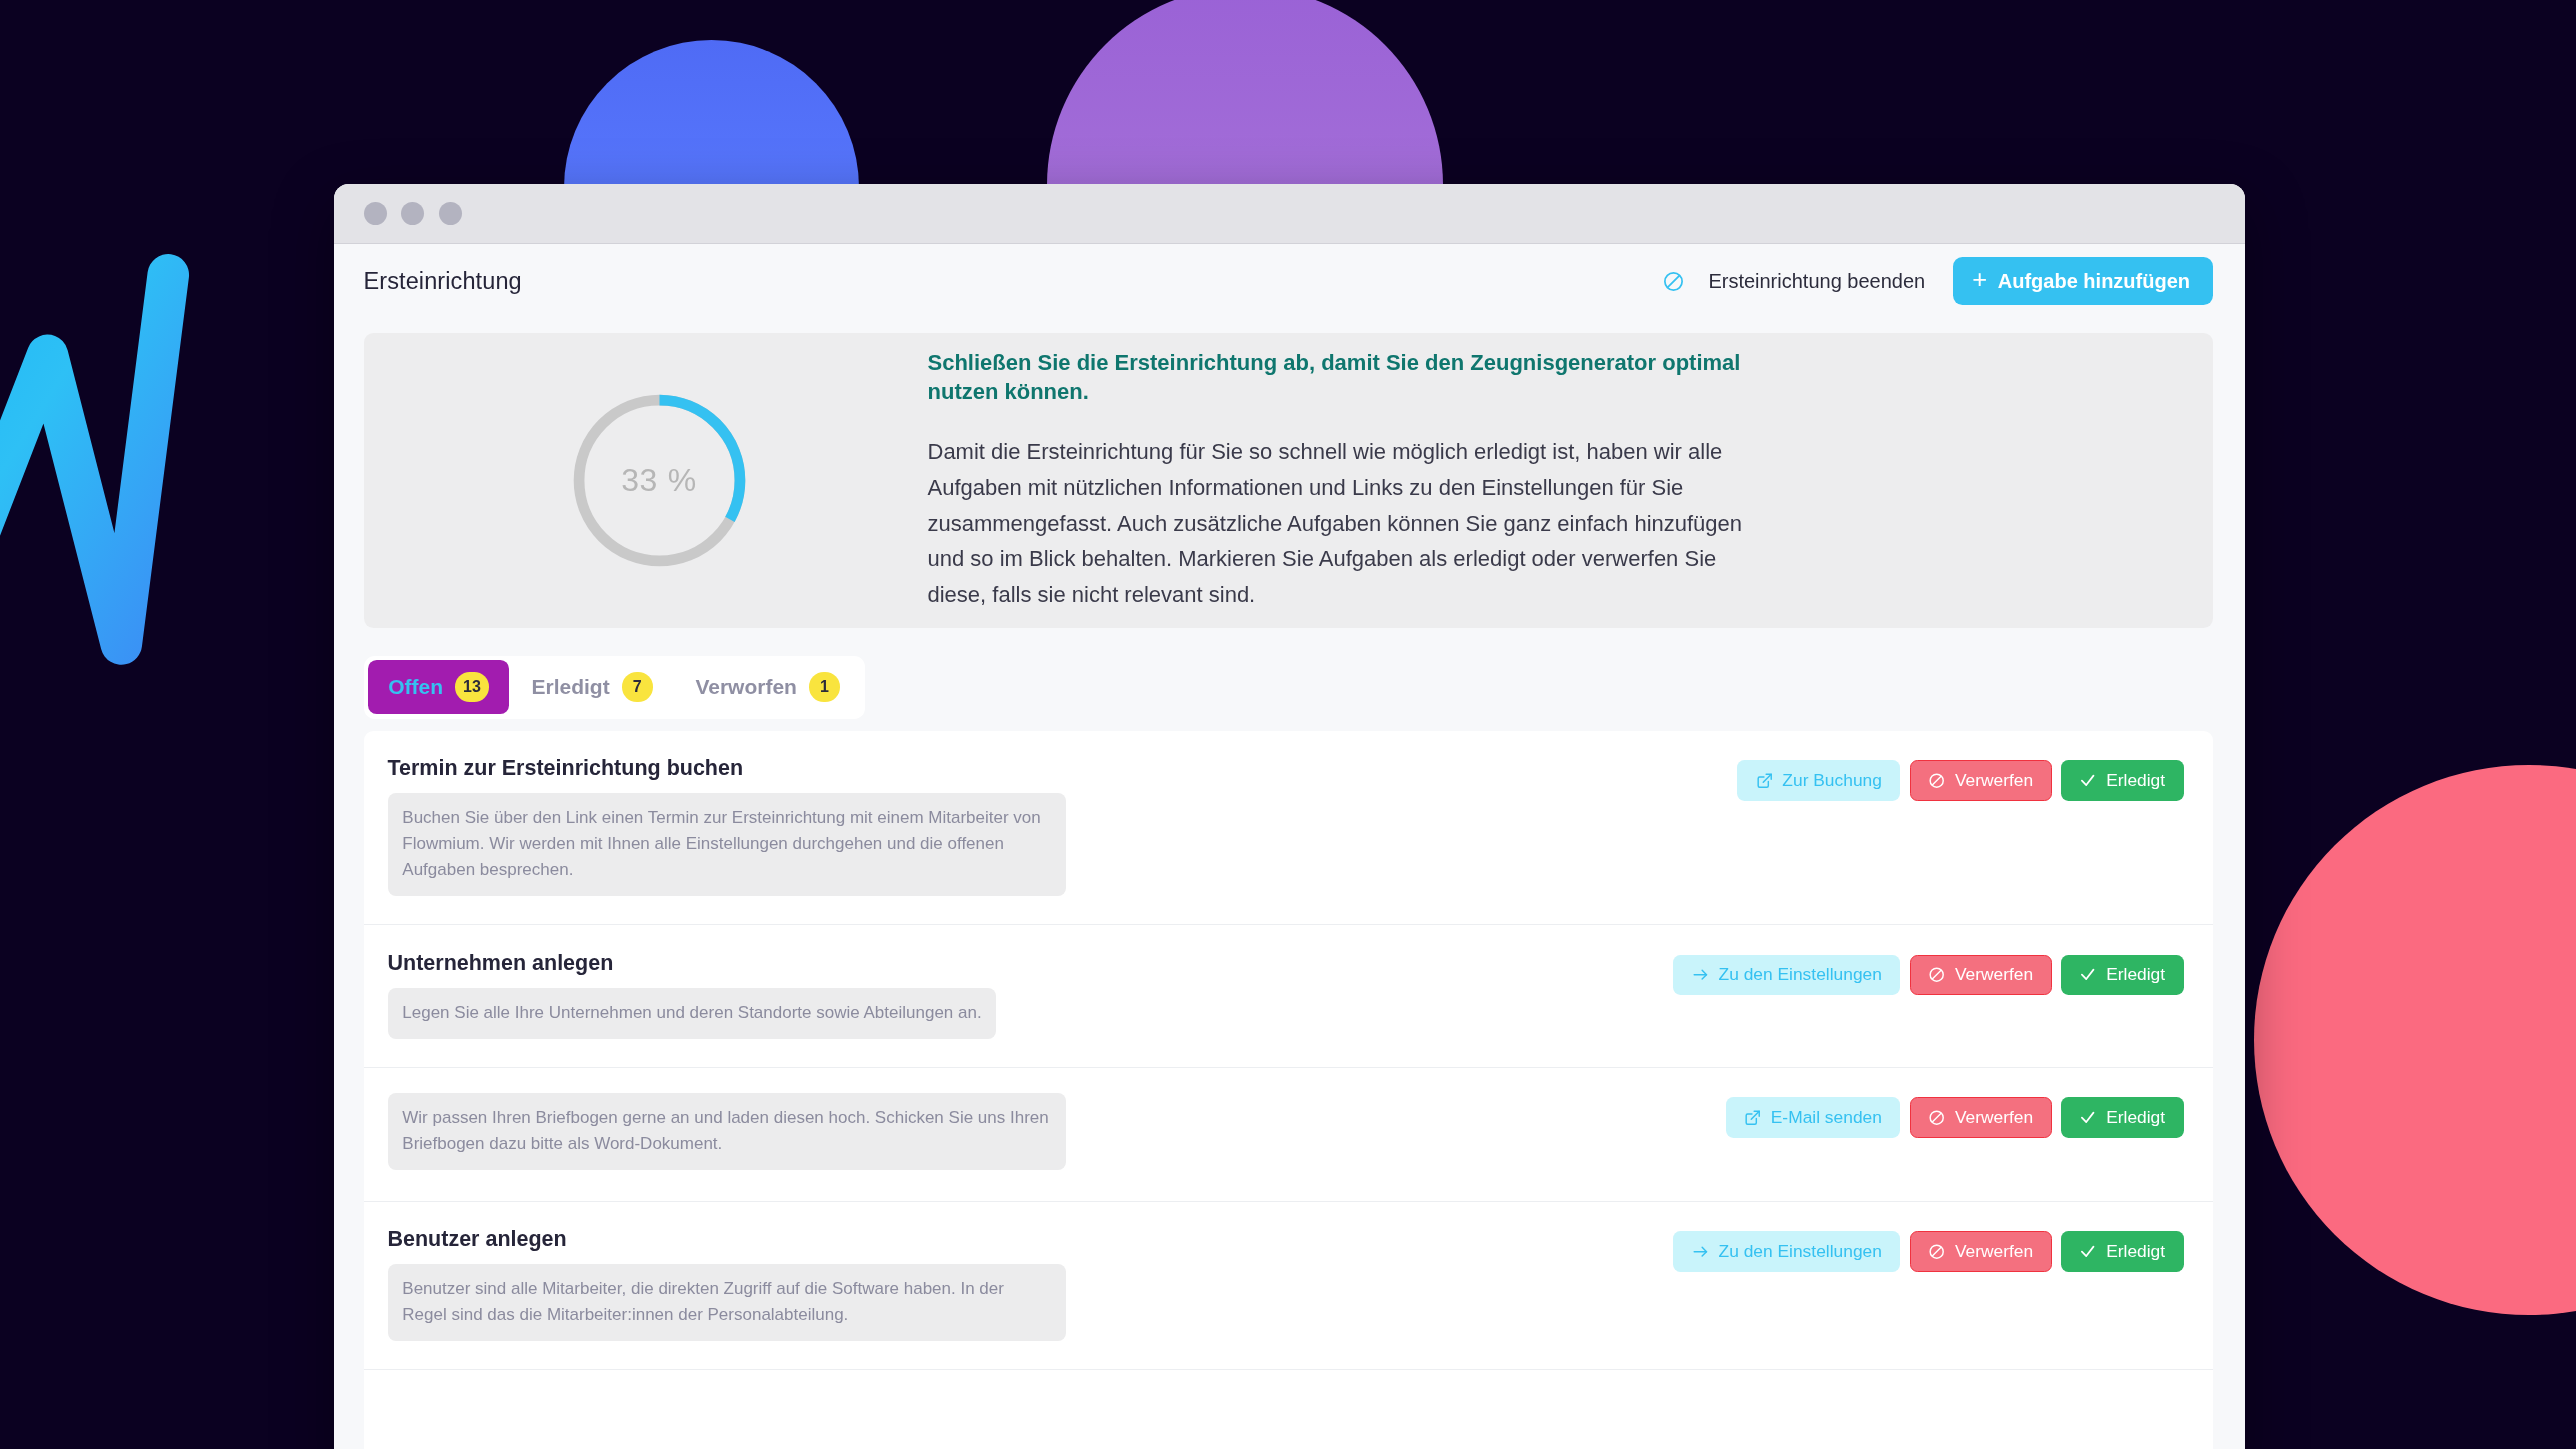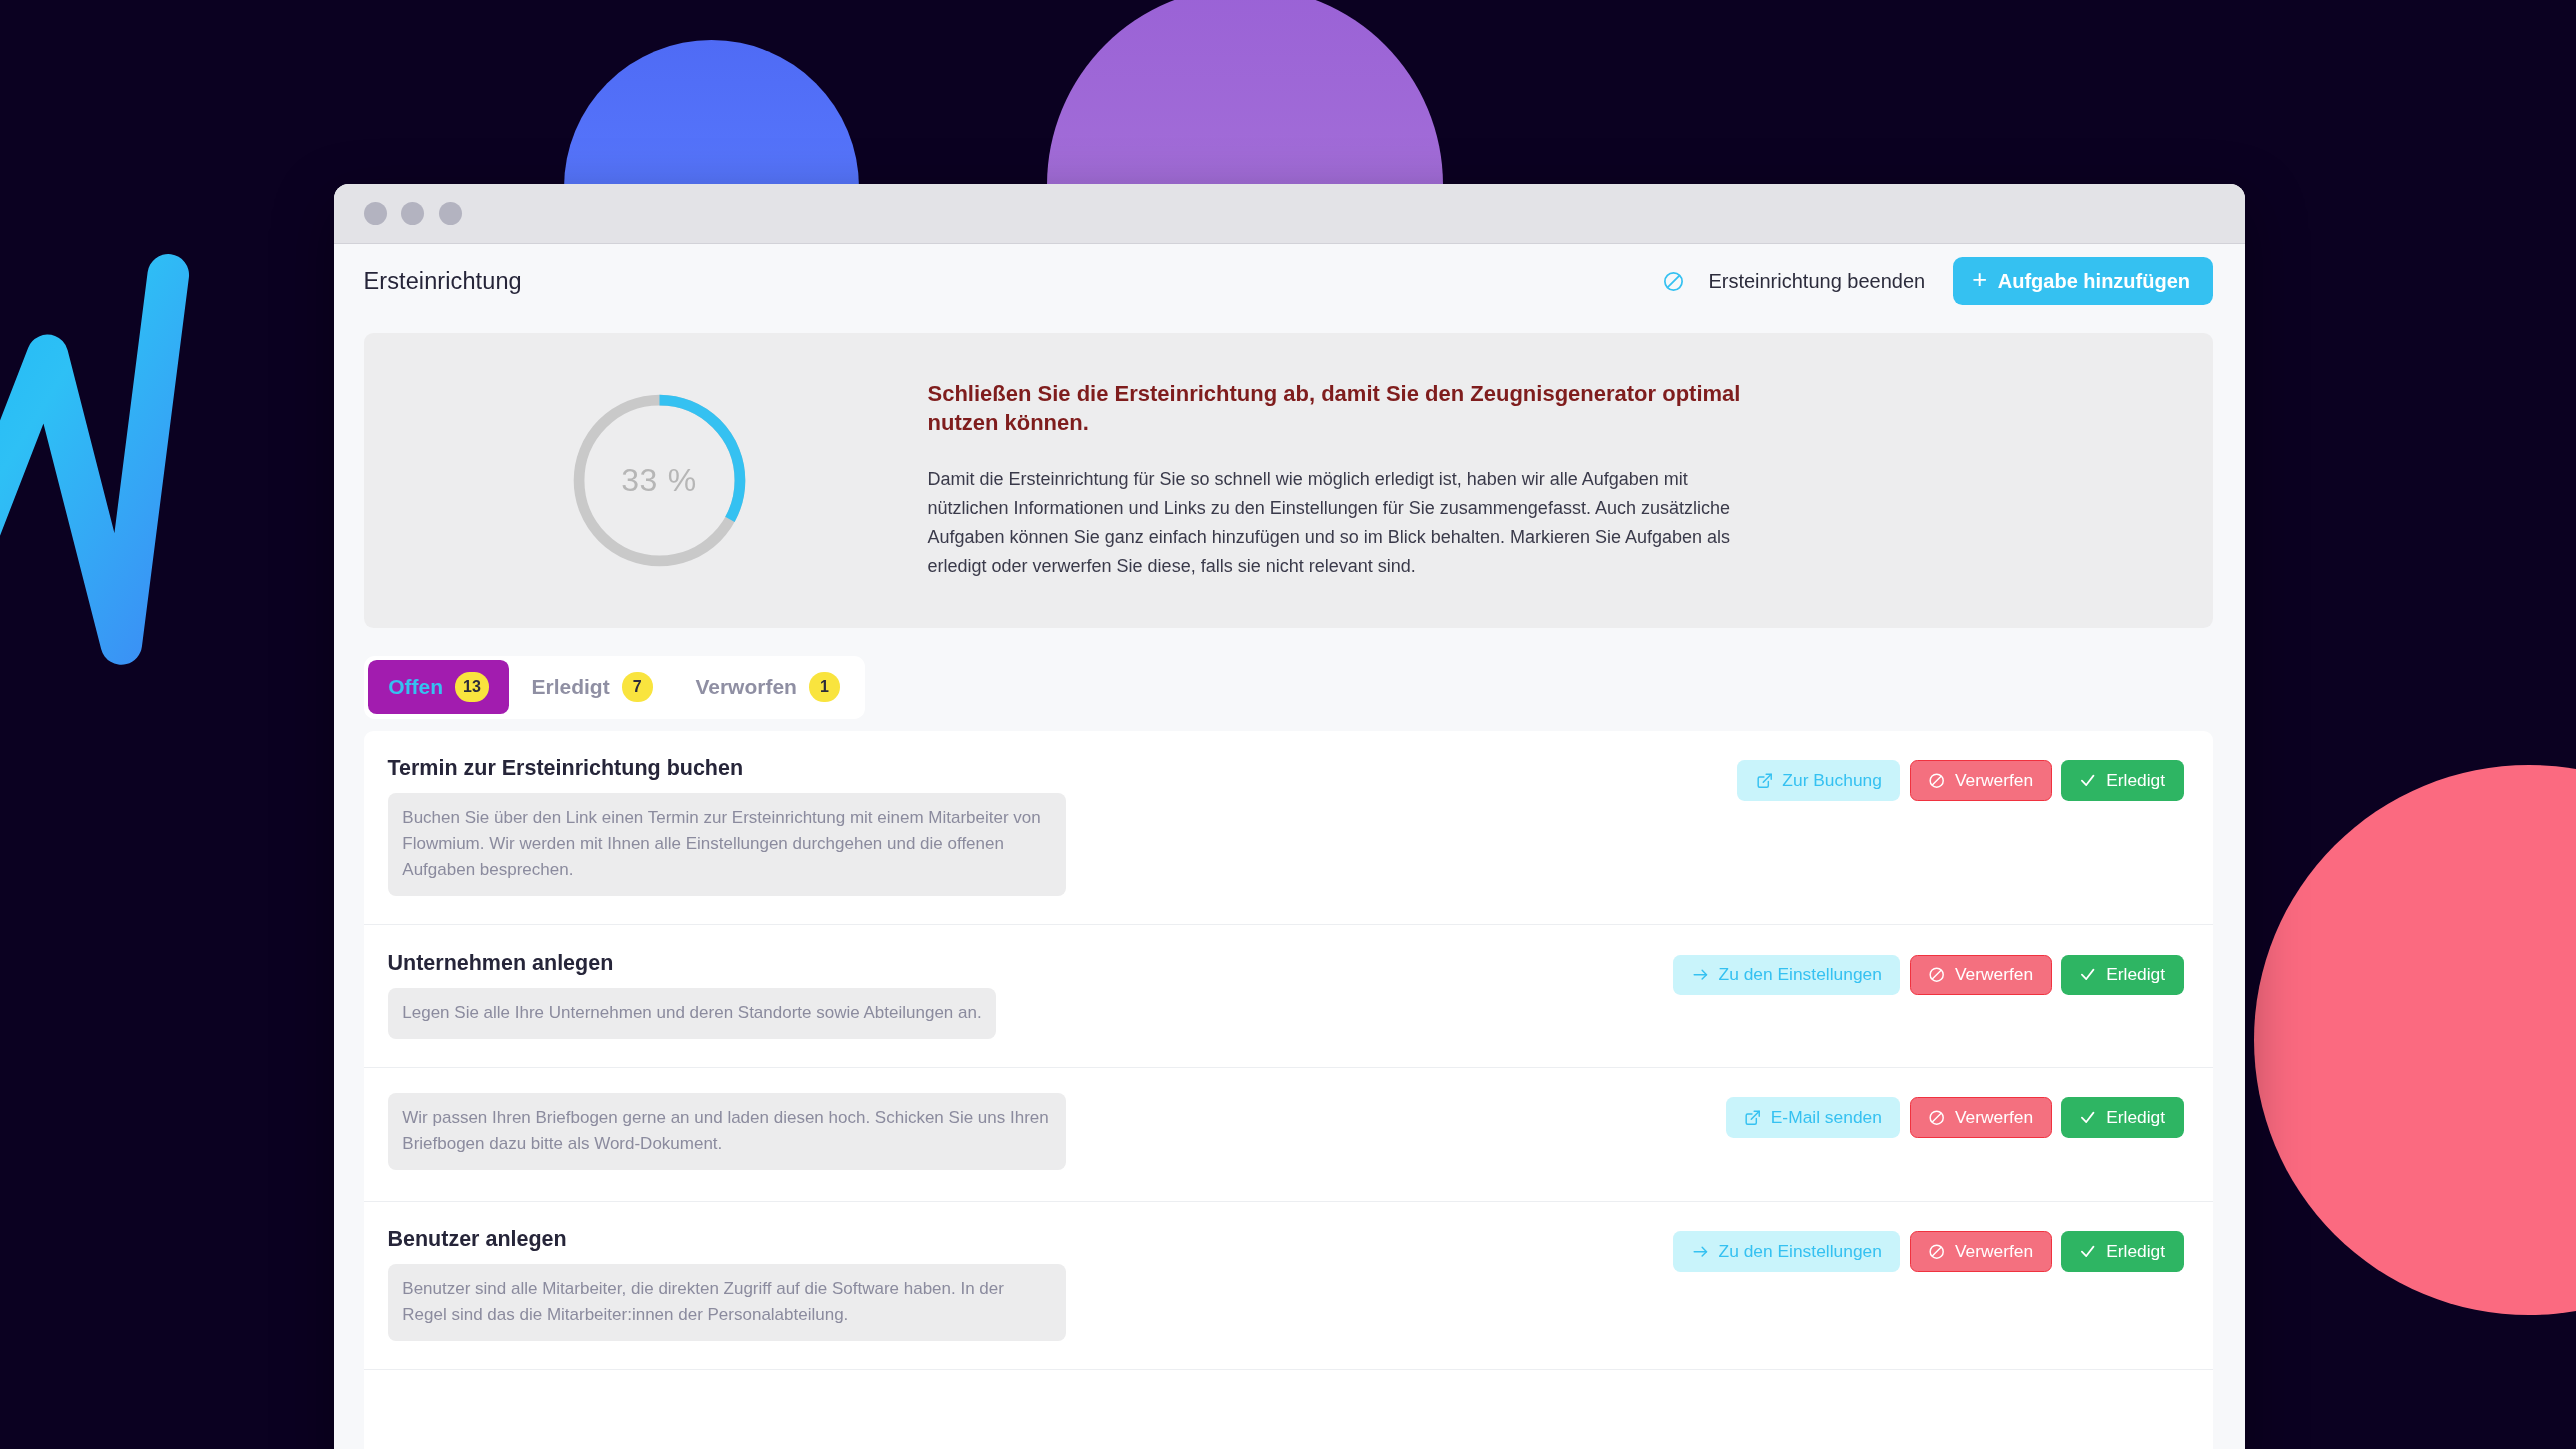--- a/index.html
+++ b/index.html
@@ -95,25 +95,25 @@
   }
   #progress-ring { position: relative; width: 181px; height: 181px; }
   #progress-ring svg { display: block; }
   #progress-value {
     position: absolute; inset: 0;
     display: flex; align-items: center; justify-content: center;
     font-size: 32px; color: #b6b6b6; letter-spacing: 0.7px;
   }
   #summary-text { flex: 1; padding-right: 13.4px; }
   #summary-heading {
-    font-size: 22px; font-weight: 700; color: #7f1d1d;
+    font-size: 22px; font-weight: 700; color: #0f766e;
     line-height: 1.32; max-width: 839px; margin-bottom: 28px;
   }
   #summary-body {
-    font-size: 18px; color: #3a3a4a; line-height: 1.62; max-width: 815px;
+    font-size: 22px; color: #3a3a4a; line-height: 1.62; max-width: 815px;
   }
 
   
   #tabbar-wrap { margin: 28px 29.5px 0 29.5px; }
   #tabbar {
     display: inline-flex; align-items: center;
     background: #ffffff; border-radius: 10.7px; padding: 4.7px;
     gap: 2.7px;
   }
   .tab {

